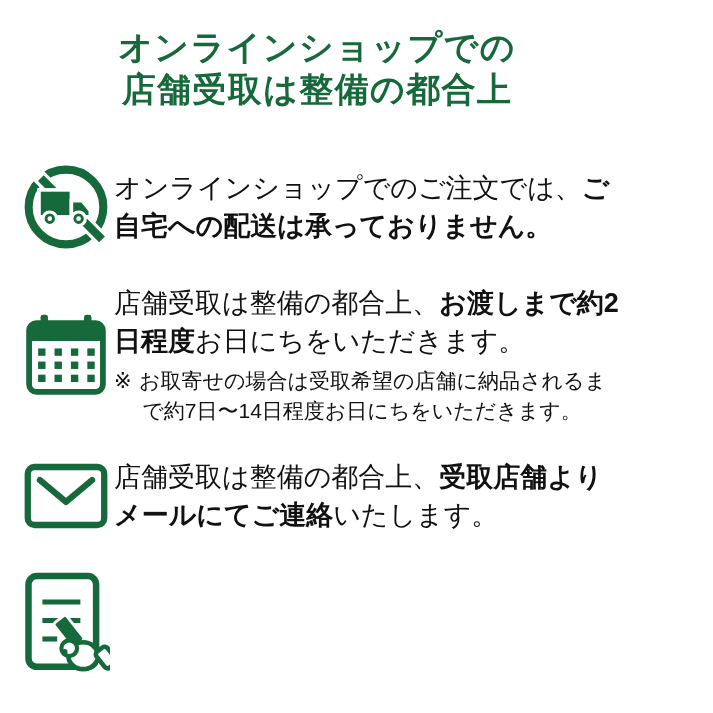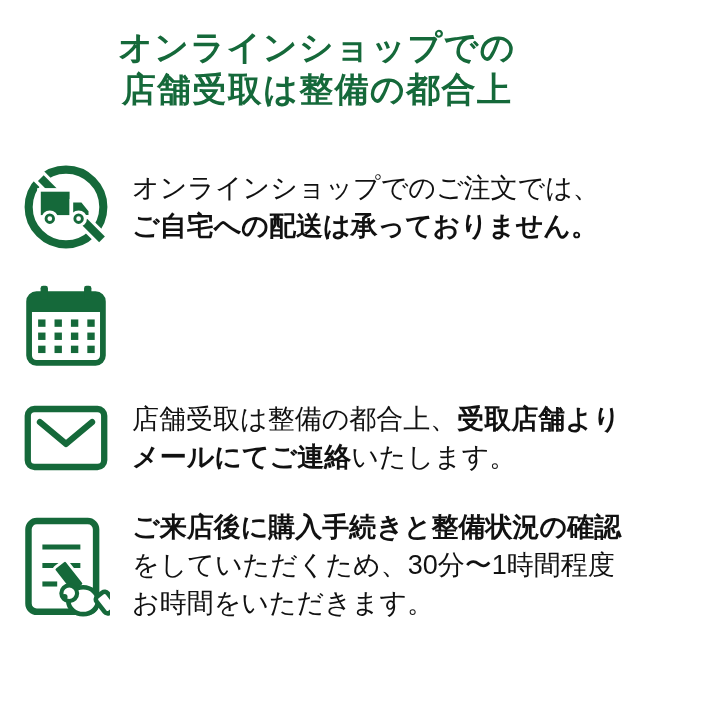--- a/index.html
+++ b/index.html
@@ -33,21 +33,20 @@
   
   .sections {
     margin-top: 52px;
     padding-left: 18px;
     padding-right: 10px;
   }
   .row {
     display: flex;
     align-items: center;
     margin-bottom: 32px;
-    gap: 18px;
   }
   .icon-cell {
     width: 96px;
     flex: 0 0 96px;
     display: flex;
     justify-content: center;
     align-items: center;
   }
   .row-body { flex: 1 1 auto; max-width: 590px; }
   .row-text {
@@ -121,20 +120,24 @@
               <rect x="36" y="59" width="9" height="9"></rect>
               <rect x="56" y="59" width="9" height="9"></rect>
               <rect x="76" y="59" width="9" height="9"></rect>
             <rect x="16" y="75" width="9" height="9"></rect>
               <rect x="36" y="75" width="9" height="9"></rect>
               <rect x="56" y="75" width="9" height="9"></rect>
               <rect x="76" y="75" width="9" height="9"></rect>
           </g>
         </svg>
       </div>
+      <div class="row-body">
+        <p class="row-text"><span>店舗受取は整備の都合上、</span><strong>お渡しまで約2日程度</strong><span>お日にちをいただきます。</span></p>
+        <p class="note"><span class="note-marker">※</span><span>お取寄せの場合は受取希望の店舗に納品されるまで約7日〜14日程度お日にちをいただきます。</span></p>
+      </div>
     </section>
 
     <section class="row">
       <div class="icon-cell">
         <svg width="84" height="66" viewBox="0 0 100 78" aria-hidden="true">
           <rect x="4.5" y="4.5" width="91" height="69" rx="8" class="g-stroke" stroke-width="7.5"></rect>
           <path d="M19 20 L50 46 L81 20" class="g-stroke" stroke-width="7.5" stroke-linecap="round" stroke-linejoin="round"></path>
         </svg>
       </div>
       <div class="row-body">
@@ -154,19 +157,16 @@
             <path d="M-8 6 h17 l-8.5 14 z" class="gw" stroke-width="3"></path>
           </g>
           <ellipse cx="66" cy="96" rx="16" ry="14.5" class="wg" stroke-width="5"></ellipse>
           <circle cx="51" cy="88" r="8.5" class="wg" stroke-width="4.5"></circle>
           <g transform="translate(76,88) rotate(-38)">
             <rect x="-2" y="6" width="15" height="22" rx="4" class="wg" stroke-width="5"></rect>
           </g>
           <circle cx="46" cy="92" r="3.2" class="g-fill"></circle>
         </svg>
       </div>
-      <div class="row-body">
-        <p class="row-text"><strong>ご来店後に購入手続きと整備状況の確認</strong><span>をしていただくため、30分〜1時間程度お時間をいただきます。</span></p>
-      </div>
     </section>
 
   </div>
 </div>
 
 </body></html>

